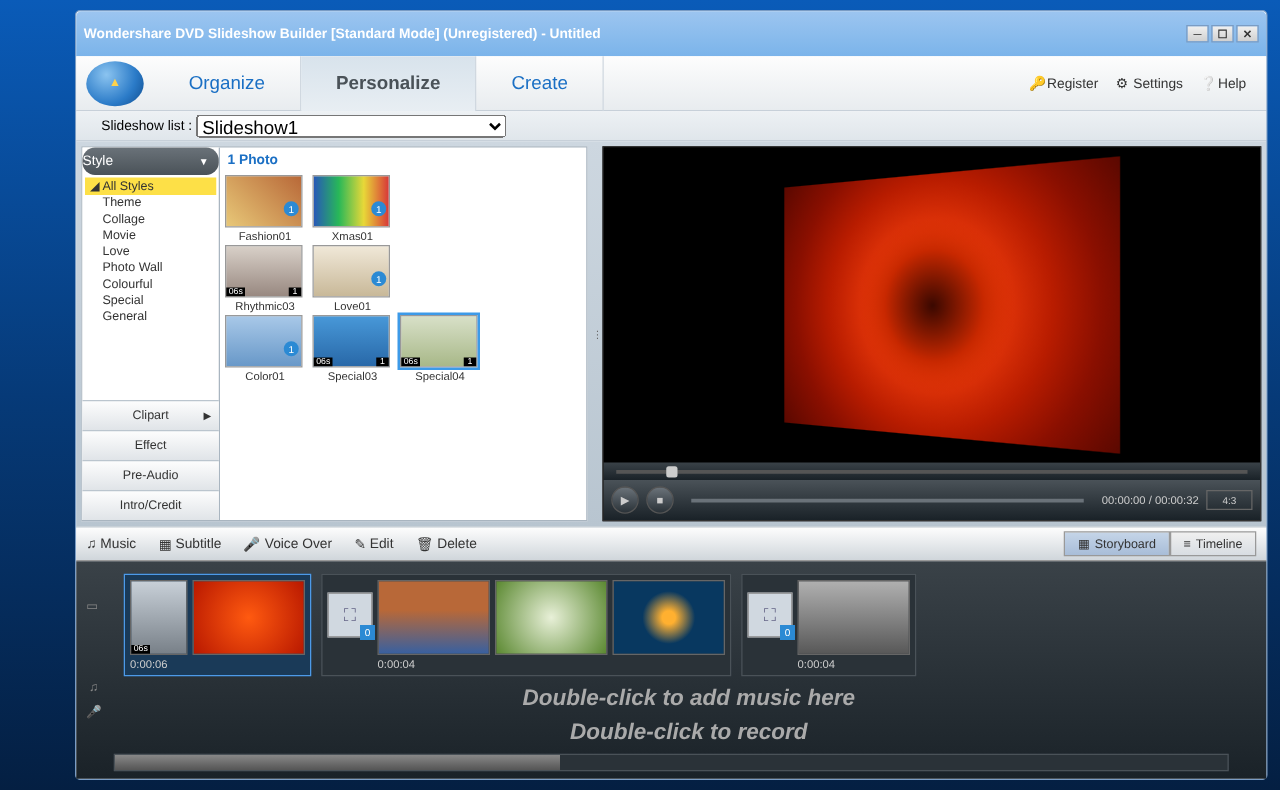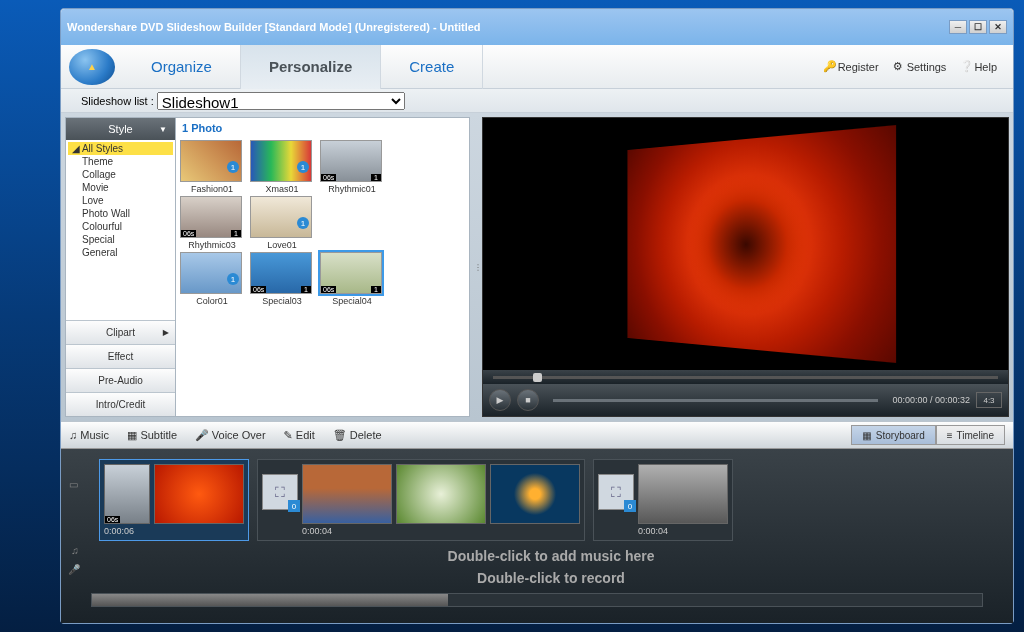--- a/index.html
+++ b/index.html
@@ -12,21 +12,21 @@
 .logo { width: 46px; height: 36px; margin: 0 8px; background: radial-gradient(circle at 35% 30%, #8bc4f0 0%, #2b7bc8 60%, #0d4a8c 100%); border-radius: 50%; display:flex;align-items:center;justify-content:center;color:#ffd24a;font-size:10px;font-weight:bold; }
 .maintab { padding: 0 28px; height: 44px; display: flex; align-items: center; font-size: 15px; color: #1a6fc4; cursor: pointer; border-right: 1px solid #d0d8e0; }
 .maintab.active { background: linear-gradient(#d8e3ec,#e8eef3); color: #4a5258; font-weight: bold; }
 .header-right { margin-left: auto; display: flex; align-items: center; gap: 14px; padding-right: 16px; font-size: 11px; color: #333; }
 .header-right span { cursor: pointer; display:flex;align-items:center;gap:3px; }
 .listrow { height: 24px; background: linear-gradient(#edf1f4,#e0e6eb); display: flex; align-items: center; padding: 0 20px; font-size: 11px; border-bottom: 1px solid #c7d0d9; }
 .listrow select { font-size: 15px; width: 248px; height: 18px; }
 .middle { display: flex; height: 308px; background: linear-gradient(#cdd7e0,#b8c5d0); }
 .leftpanel { width: 405px; background: #fff; margin: 4px; border: 1px solid #a9b5c0; display: flex; }
 .sidecol { width: 110px; background: #fff; display: flex; flex-direction: column; border-right: 1px solid #a9b5c0; }
-.styletab { height: 22px; background: linear-gradient(#6a7279,#4a5258); color: #fff; font-size: 11px; display: flex; align-items: center; justify-content: center; cursor: pointer; position: relative; }
+.styletab { height: 22px; background: linear-gradient(#6a7279,#4a5258); color: #fff; font-size: 11px; display: flex; align-items: center; cursor: pointer; position: relative; border-radius: 10px; }
 .styletab .arrow { position: absolute; right: 8px; font-size: 8px; }
 .styletree { flex: 1; font-size: 10px; color: #333; padding: 2px; overflow: hidden; }
 .styletree .item { padding: 1px 4px 1px 14px; cursor: pointer; }
 .styletree .item.sel { background: #fde047; }
 .styletree .root { padding-left: 4px; background: #d0dbe8; }
 .sidebtns { display: flex; flex-direction: column; }
 .sidebtn { height: 24px; background: linear-gradient(#fdfdfd,#e0e4e8); border-top: 1px solid #bbc5ce; font-size: 10px; display: flex; align-items: center; justify-content: center; cursor: pointer; color: #333; position:relative; }
 .sidebtn .ar { position:absolute; right:6px; font-size:8px; }
 .gallery { flex: 1; display: flex; flex-direction: column; }
 .ghead { font-size: 11px; color: #1a6fc4; font-weight: bold; padding: 4px 6px; }
@@ -43,40 +43,40 @@
 .gfoot .btn { height: 18px; background: linear-gradient(#6a7279,#3a4248); color: #fff; font-size: 10px; padding: 0 10px; display: flex; align-items: center; cursor: pointer; border-radius: 2px; }
 .divider { width: 8px; display: flex; align-items: center; justify-content: center; color: #666; font-size: 8px; cursor: ew-resize; }
 .preview { flex: 1; margin: 4px 4px 4px 0; background: #000; display: flex; flex-direction: column; border: 1px solid #333; }
 .previewimg { flex: 1; display: flex; align-items: center; justify-content: center; background:#000; overflow:hidden; }
 .flower { width: 300px; height: 210px; transform: perspective(600px) rotateY(-28deg); background: radial-gradient(circle at 50% 50%, #ff6a1a 0%, #e8380a 30%, #b81c00 55%, #8a0f00 75%, #5a0800 100%); position:relative; box-shadow: 10px 10px 30px rgba(0,0,0,0.6); }
 .flower::before { content:''; position:absolute; inset:15%; background: radial-gradient(circle at 50% 50%, #3a0800 0%, #c82800 35%, transparent 55%); }
 .pcontrols { height: 32px; background: linear-gradient(#4a5258,#1a2228); display: flex; align-items: center; padding: 0 6px; gap: 6px; }
 .playbtn { width: 22px; height: 22px; border-radius: 50%; background: linear-gradient(#6a7279,#2a3238); display: flex; align-items: center; justify-content: center; color: #ccc; cursor: pointer; font-size: 9px; border:1px solid #555; }
 .slider { flex: 1; height: 3px; background: #6a7279; position: relative; margin: 0 8px; }
 .pcontrols .time { font-size: 9px; color: #ccc; }
-.pcontrols .ratio { width:26px;height:16px;border:1px solid #666;font-size:8px;color:#ccc;display:flex;align-items:center;justify-content:center;cursor:pointer; }
+.pcontrols .ratio { width:37px;height:16px;border:1px solid #666;font-size:8px;color:#ccc;display:flex;align-items:center;justify-content:center;cursor:pointer; }
 .seekrow { height: 14px; background: linear-gradient(#3a4248,#1a2228); display:flex;align-items:center;padding:0 10px; }
 .seekrow .sl { flex:1; height:3px; background:#555; position:relative; }
 .seekrow .sl .kn { position:absolute; left:8%; top:-3px; width:9px;height:9px;background:#ccc;border-radius:2px; }
 .toolbar { height: 28px; background: linear-gradient(#fdfdfd,#d0d6db); display: flex; align-items: center; padding: 0 8px; gap: 18px; font-size: 11px; color: #333; border-top: 1px solid #bbc5ce; border-bottom: 1px solid #999; }
 .toolbar .tb { cursor: pointer; display:flex;align-items:center;gap:3px; }
 .toolbar .right { margin-left: auto; display: flex; gap: 0; }
 .viewbtn { height: 20px; padding: 0 10px; background: linear-gradient(#f0f0f0,#d8dde2); border: 1px solid #999; font-size: 10px; display: flex; align-items: center; cursor: pointer; gap:4px; }
 .viewbtn.active { background: linear-gradient(#c5d5e8,#a8bdd8); }
 .timeline { flex: 1; background: linear-gradient(#3a4248,#1a2228); display: flex; flex-direction: column; }
 .storyrow { display: flex; padding: 10px 8px 4px 8px; gap: 10px; align-items: flex-start; overflow:hidden; }
 .trackicons { width: 20px; display: flex; flex-direction: column; gap: 40px; padding-top:20px; color:#888; font-size:10px; }
 .clips { flex:1; display:flex; gap:8px; }
 .clipgroup { background: #2a3238; border: 1px solid #4a5258; padding: 4px; display: flex; gap: 4px; align-items: flex-start; }
 .clipgroup.sel { border: 1px solid #4d9ae8; background:#1a3a58; }
 .clip { display: flex; flex-direction: column; font-size: 9px; color: #ccc; cursor:pointer; }
 .clipimg { width: 90px; height: 60px; background: #555; margin-bottom: 2px; border:1px solid #666; position:relative; }
 .cliptrans { width: 36px; height: 36px; background: #d0d8e0; border: 1px solid #888; display:flex;align-items:center;justify-content:center;font-size:14px;color:#668; margin-top:10px; position:relative; }
 .cliptrans .tb { position:absolute;bottom:-3px;right:-3px;width:12px;height:12px;background:#2b8ad4;font-size:8px;color:#fff;display:flex;align-items:center;justify-content:center; }
-.hintrow { text-align: center; color: #aaa; font-size: 14px; font-weight:bold; padding: 3px; }
+.hintrow { text-align: center; color: #aaa; font-size: 18px; font-style: italic; font-weight:bold; padding: 3px; }
 .hscroll { height: 14px; background: #2a3238; margin: 4px 30px 6px 30px; border: 1px solid #4a5258; position:relative; }
 .hscroll .th { position:absolute; left:0; width:40%; height:100%; background:linear-gradient(#888,#555); }
 .ico { display:inline-block; width:11px;height:11px; }
 </style>
 </head>
 <body>
 
 <div class="app">
   <div class="titlebar">
     <span>Wondershare DVD Slideshow Builder [Standard Mode] (Unregistered) - Untitled</span>
@@ -143,24 +143,20 @@
       <div class="gallery">
         <div class="ghead">1 Photo</div>
         <div class="ggrid">
           <div class="grow">
             <div class="thumb"><div class="pic" style="background:linear-gradient(45deg,#e8c878,#b86838)">
                   <span class="cir">1</span>
                 </div><span>Fashion01</span></div>
             <div class="thumb"><div class="pic" style="background:linear-gradient(90deg,#2858b8,#28b858,#e8d838,#d83838)">
                   <span class="cir">1</span>
                 </div><span>Xmas01</span></div>
-            <div class="thumb"><div class="pic" style="background:linear-gradient(#c8d0d8,#889098)">
-                  <span class="badge">06s</span>
-                  <span class="badge2">1</span>
-                </div><span>Rhythmic01</span></div>
           </div>
           <div class="grow">
             <div class="thumb"><div class="pic" style="background:linear-gradient(#d8d0c8,#988880)">
                   <span class="badge">06s</span>
                   <span class="badge2">1</span>
                 </div><span>Rhythmic03</span></div>
             <div class="thumb"><div class="pic" style="background:linear-gradient(#f0e8d8,#c8b898)">
                   <span class="cir">1</span>
                 </div><span>Love01</span></div>
           </div>

